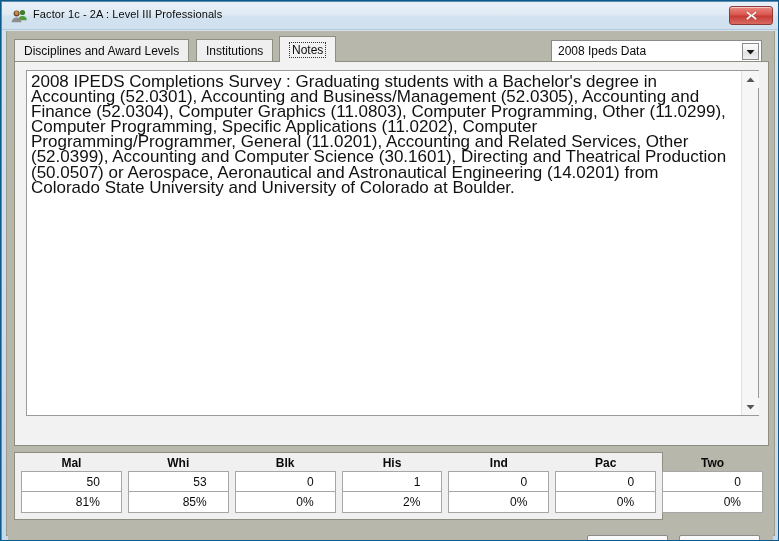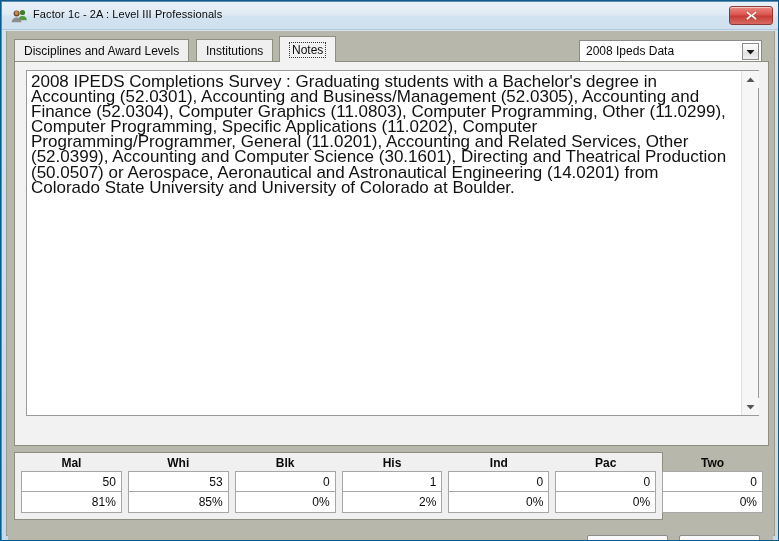--- a/index.html
+++ b/index.html
@@ -121,21 +121,21 @@
     border: 1px dotted #333;
     padding: 0 2px;
     line-height: 14px;
   }
 
   
   .combo {
     position: absolute;
     right: 7px;
     top: 4px;
-    width: 183px;
+    width: 211px;
     height: 23px;
     box-sizing: border-box;
     background: #ffffff;
     border: 1px solid #8a8a8a;
     cursor: pointer;
   }
   .combo-text {
     position: absolute;
     left: 6px;
     top: 3px;
@@ -244,21 +244,21 @@
     font-weight: bold;
     color: #0a0a0a;
   }
   .stat-cell {
     height: 21px;
     line-height: 21px;
     box-sizing: border-box;
     background: #ffffff;
     border: 1px solid #a6a6a6;
     text-align: right;
-    padding-right: 5px;
+    padding-right: 21px;
     font-size: 12px;
     color: #0a0a0a;
     cursor: text;
   }
   .stat-cell.second { border-top: none; }
 
   
   .buttonbar {
     position: absolute;
     left: 1px;

